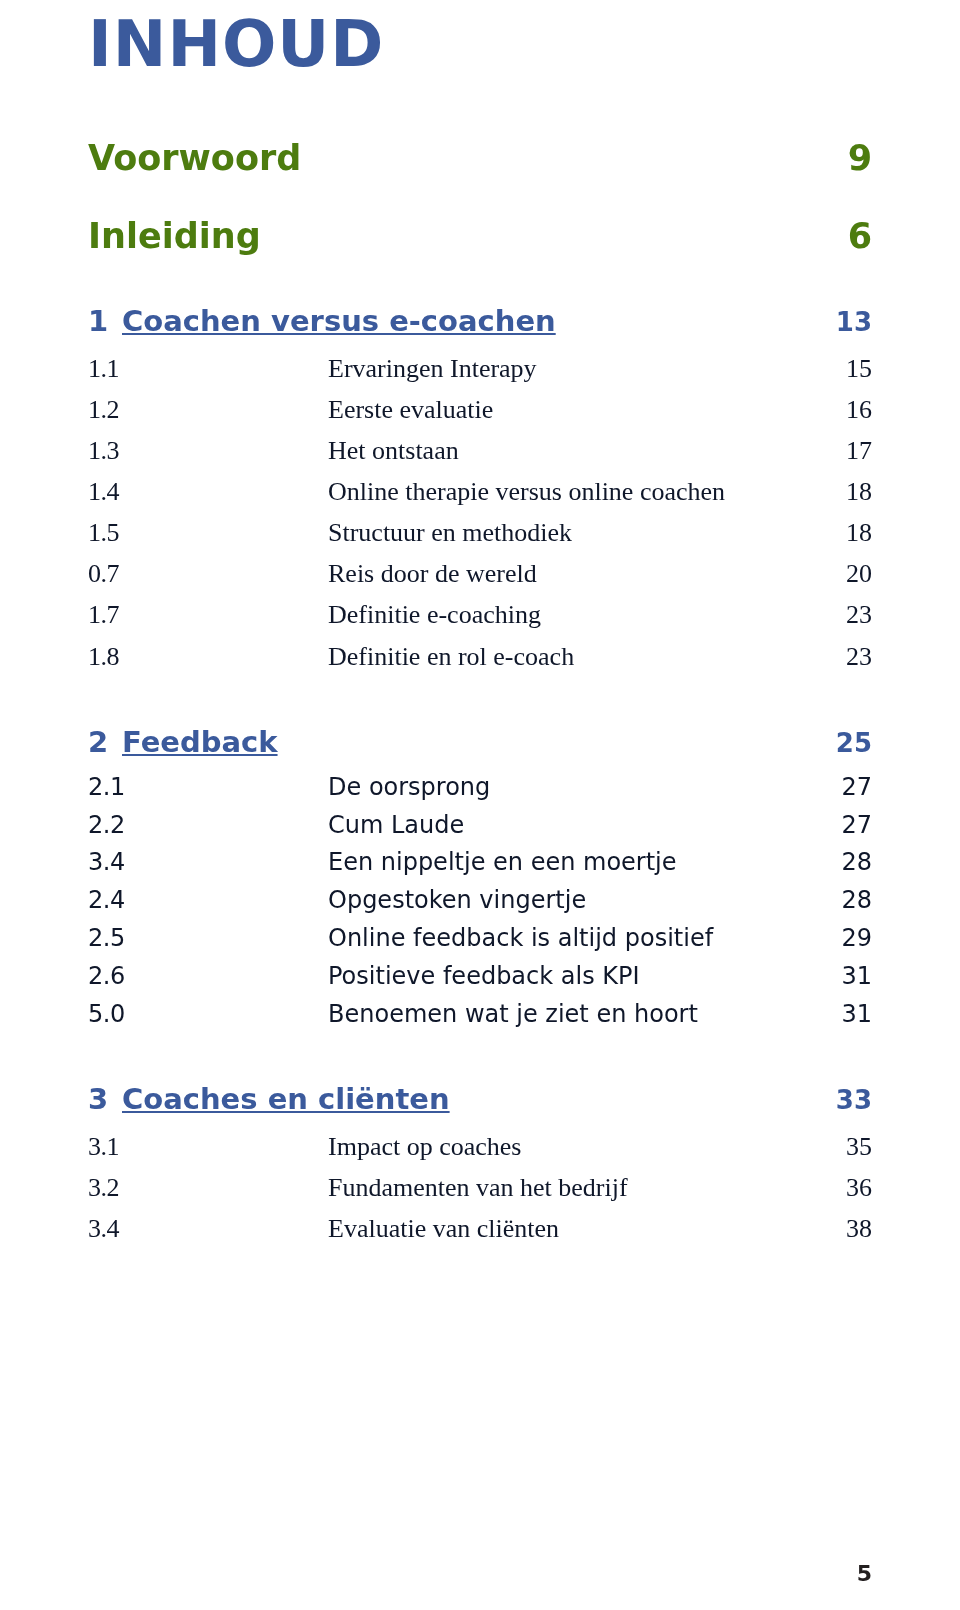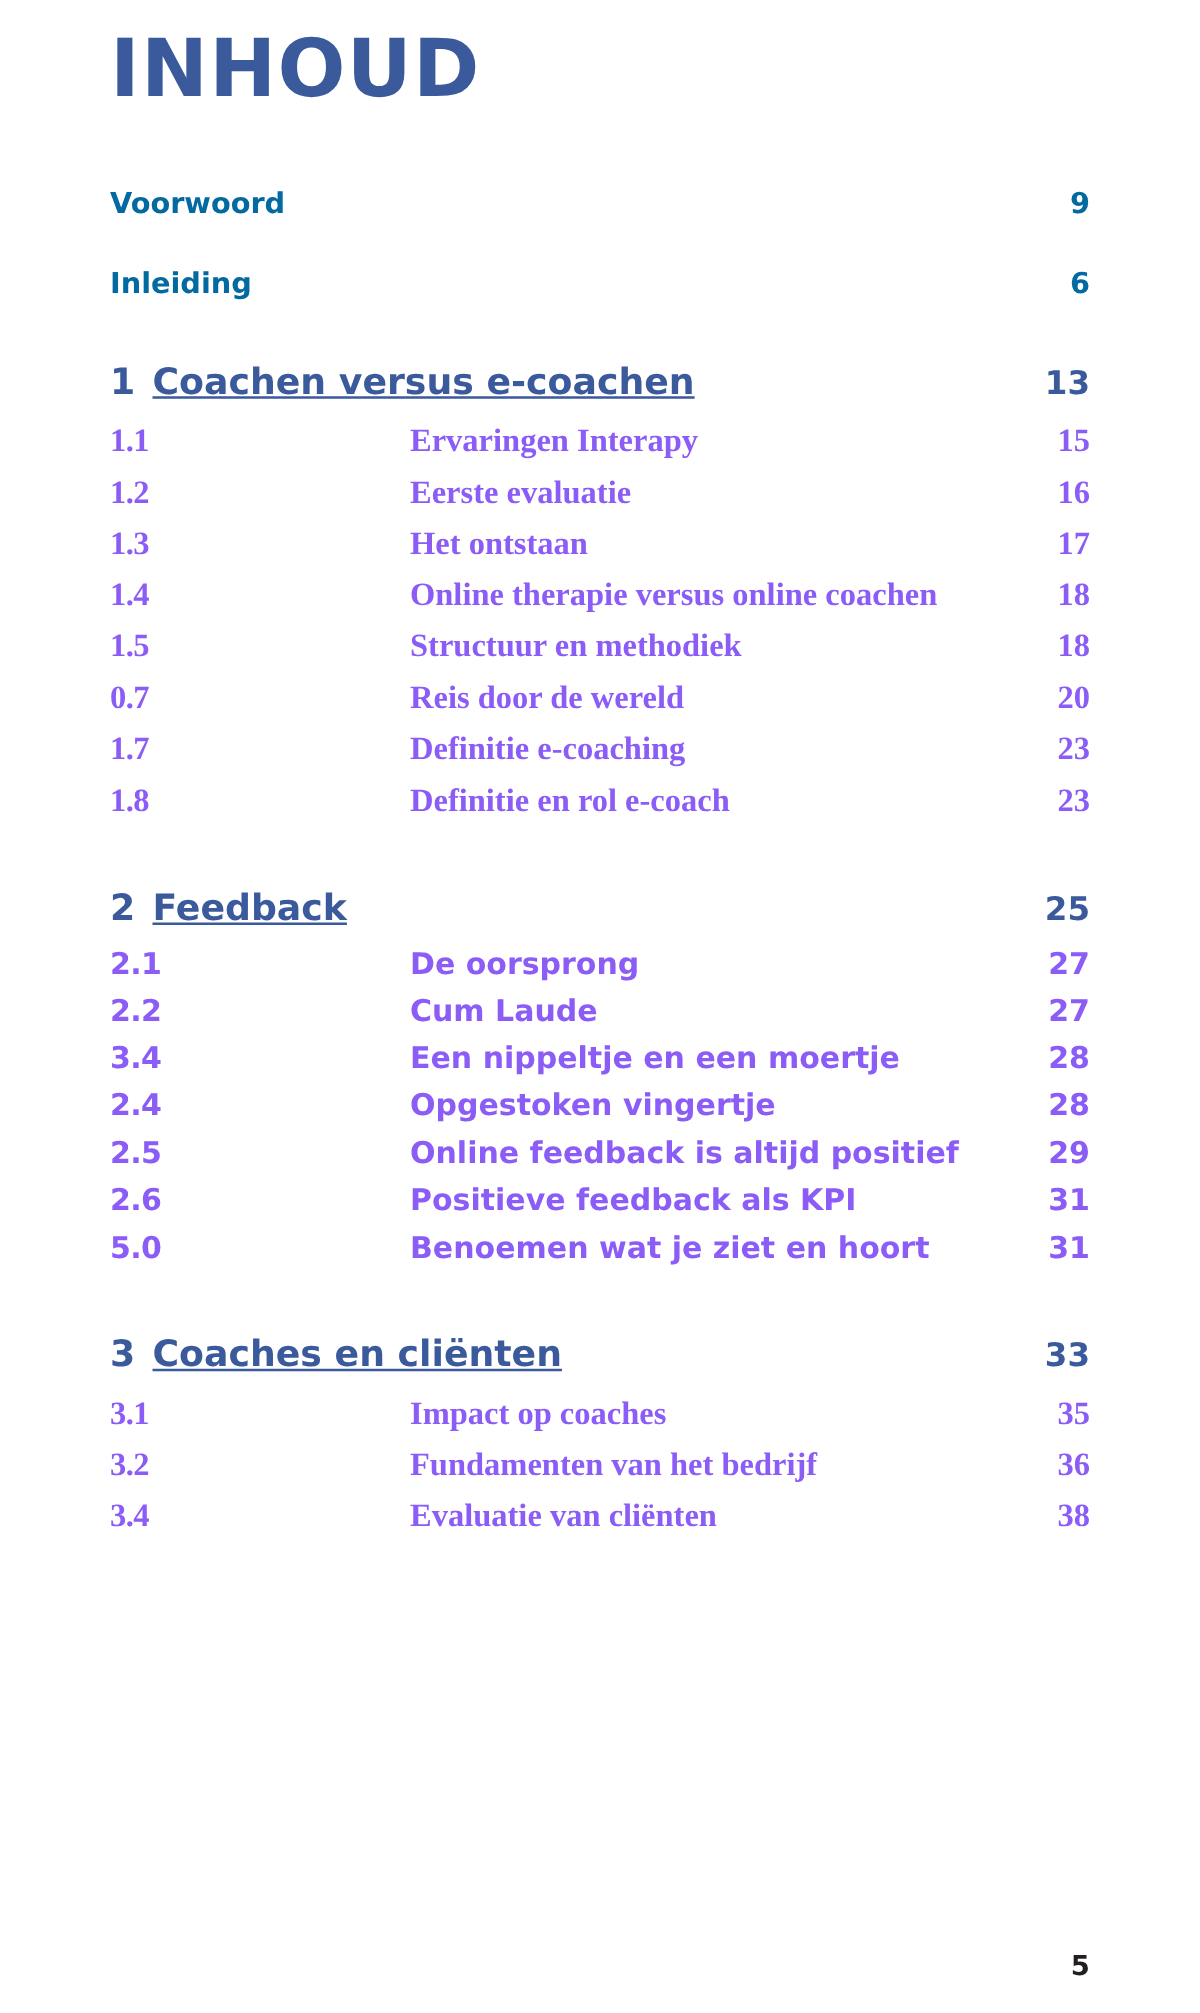--- a/index.html
+++ b/index.html
@@ -22,30 +22,30 @@
     box-sizing: border-box;
     padding: 0 88px;
   }
   .toc-title {
     font-family: "DejaVu Sans", sans-serif;
     font-weight: bold;
     color: #3b5a9c;
     font-size: 64px;
     letter-spacing: 1px;
     line-height: 1;
-    padding-top: 24px;
+    padding-top: 12px;
     margin: 0 0 62px 0;
   }
   .front-row {
     display: flex;
     align-items: baseline;
     font-family: "DejaVu Sans", sans-serif;
     font-weight: bold;
-    font-size: 23px;
-    color: #0369a1;
+    font-size: 35px;
+    color: #4d7c0f;
     margin-bottom: 38px;
   }
   .front-row .label { flex: 1 1 auto; }
   .front-row .page-num {
     flex: 0 0 auto;
     text-align: right;
     min-width: 40px;
   }
   .chapter-block {
     margin-top: 48px;
@@ -68,23 +68,22 @@
     flex: 0 0 auto;
     text-align: right;
     min-width: 40px;
     font-size: 26px;
   }
   .sec-row {
     display: flex;
     align-items: center;
     font-family: "Liberation Serif", serif;
     font-size: 26px;
-    color: #8b5cf6;
+    color: #0f172a;
     line-height: 1.58;
-    font-weight: bold;
   }
   .sec-row .num {
     flex: 0 0 auto;
     width: 34px;
     letter-spacing: -0.5px;
   }
   .sec-row .label {
     flex: 1 1 auto;
     padding-left: 80px;
     margin-left: -80px;

